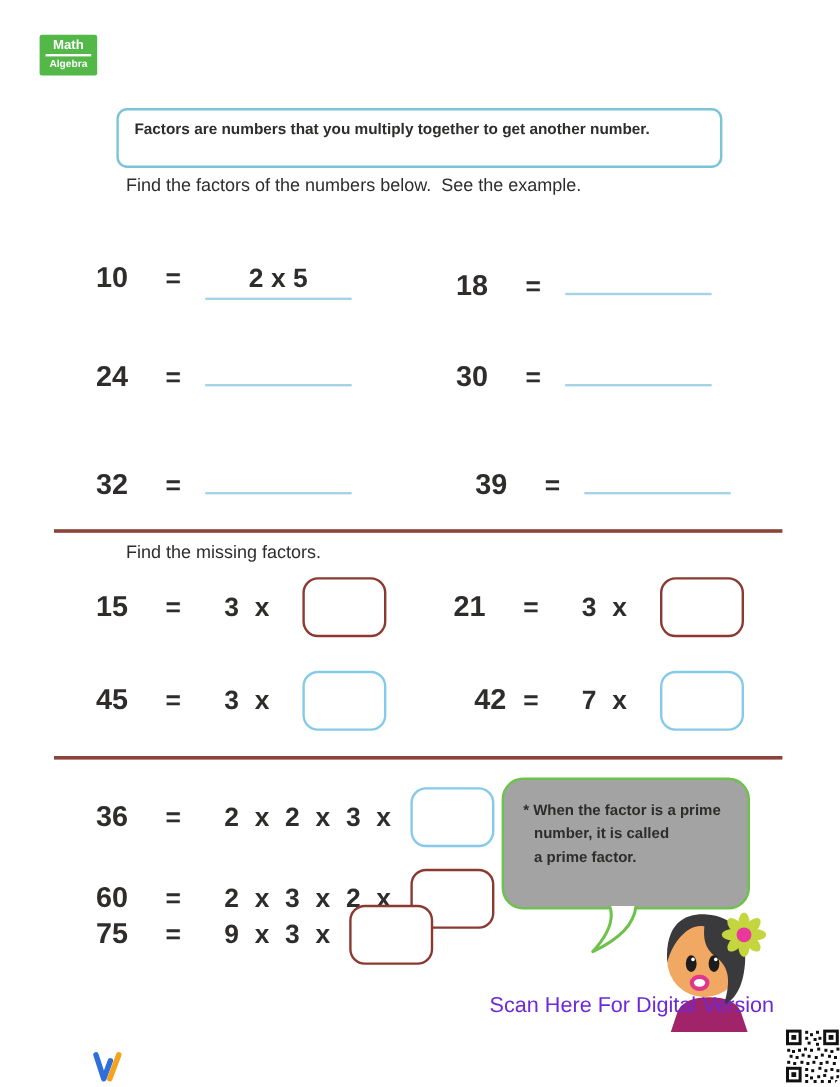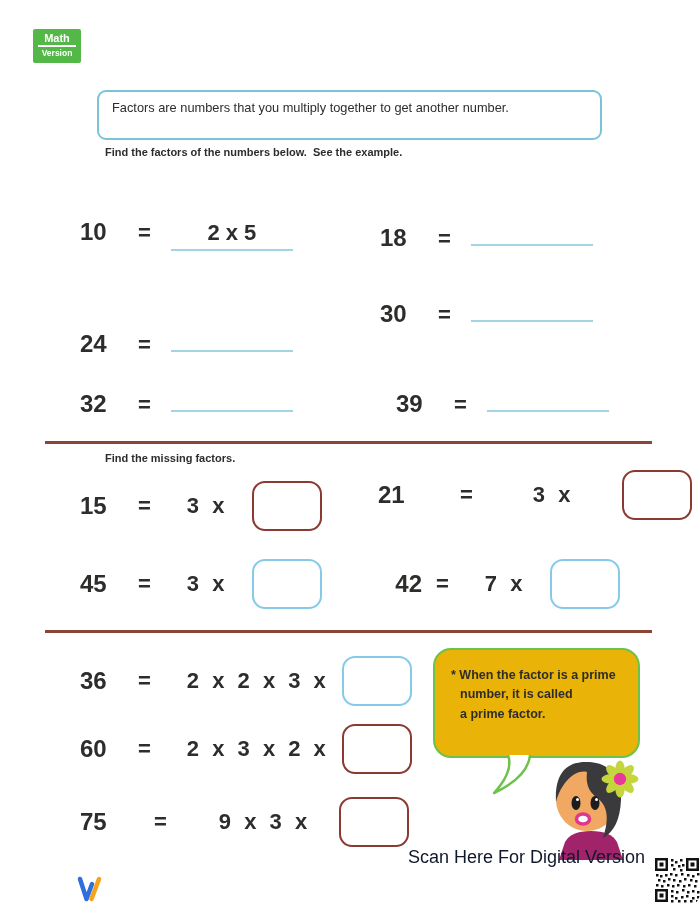--- a/index.html
+++ b/index.html
@@ -24,84 +24,84 @@
          border-radius:2px;color:#fff;text-align:center;padding-top:3px;}
   .badge-top{font-size:11px;font-weight:bold;line-height:12px;}
   .badge-rule{width:38px;height:1.5px;background:#fff;margin:1px auto 1px;}
   .badge-bottom{font-size:8.5px;font-weight:bold;line-height:10px;}
 
   .title{position:absolute;left:0;top:22px;width:100%;margin:0;text-align:center;
          font-size:46px;font-weight:bold;color:var(--title-maroon);letter-spacing:-1px;}
 
   .info-box{position:absolute;left:97px;top:90px;width:505px;height:50px;
             border:2px solid var(--info-border);border-radius:9px;background:#fff;
-            padding:7px 12px 0 13px;font-size:12.8px;font-weight:normal;line-height:1.4;}
+            padding:7px 12px 0 13px;font-size:12.8px;font-weight:bold;line-height:1.4;}
   .pre{white-space:pre;}
 
-  .instr{position:absolute;font-size:11px;font-weight:bold;}
+  .instr{position:absolute;font-size:15px;font-weight:normal;}
 
   .prow{position:absolute;display:flex;align-items:baseline;}
   .brow{position:absolute;display:flex;align-items:center;height:54px;}
   .num{display:inline-block;width:44px;font-size:24px;font-weight:bold;}
   .eq{font-size:22px;font-weight:bold;margin-left:14px;}
   .ansline{display:inline-block;width:122px;margin-left:20px;text-align:center;
            border-bottom:2px solid var(--underline-blue);padding-bottom:3px;
            font-size:22px;font-weight:bold;min-height:28px;}
   .expr{margin-left:36px;font-size:22px;font-weight:bold;letter-spacing:2px;word-spacing:3px;}
   .abox{width:70px;height:50px;border-radius:13px;background:#fff;}
   .s2 .abox{margin-left:26px;}
   .s3 .abox{margin-left:14px;}
   .abox.red{border:2.5px solid var(--box-red);}
   .abox.blue{border:2.5px solid var(--box-blue);}
 
   .divider{position:absolute;left:45px;width:607px;height:2.5px;background:var(--divider-maroon);}
 
-  .bubble{position:absolute;left:433px;top:648px;width:207px;height:110px;background:#eab308;
+  .bubble{position:absolute;left:418px;top:648px;width:207px;height:110px;background:#a3a3a3;
           border:2.5px solid var(--bubble-green);border-radius:18px;
           padding:16px 4px 0 16px;font-size:12.5px;font-weight:bold;line-height:1.55;}
   .bubble .ind{padding-left:9px;}
   .tail{position:absolute;left:486px;top:755px;}
   .girl{position:absolute;left:534px;top:750px;}
 
   .footer-logo{position:absolute;left:14px;top:876px;display:flex;align-items:center;gap:8px;flex-direction:column;}
   .brand{font-size:16px;font-weight:bold;letter-spacing:0.4px;}
   .brand .b1{color:var(--logo-blue);}
   .brand .b2{color:var(--logo-orange);}
-  .scan-text{position:absolute;left:408px;top:827px;font-size:18px;color:#0f172a;margin-top:20px;}
+  .scan-text{position:absolute;left:408px;top:827px;font-size:18px;color:#6d28d9;}
   .qr{position:absolute;left:654px;top:857px;}
 </style>
 </head>
 <body>
 
 <div class="page">
 
   <div class="badge">
     <div class="badge-top">Math</div>
     <div class="badge-rule"></div>
-    <div class="badge-bottom">Version</div>
+    <div class="badge-bottom">Algebra</div>
   </div>
 
 
   <div class="info-box">
     <div class="pre">Factors are numbers that you multiply together to get another number.</div>
   </div>
 
   <div class="instr pre" style="left:105px;top:146px;">Find the factors of the numbers below.  See the example.</div>
 
   <div class="prow" style="left:80px;top:218px;">
     <span class="num">10</span>
     <span class="eq">=</span>
     <span class="ansline"><span>2 x 5</span></span>
   </div>
   <div class="prow" style="left:380px;top:218px;">
     <span class="num">18</span>
     <span class="eq">=</span>
     <span class="ansline"><span></span></span>
   </div>
-  <div class="prow" style="left:80px;top:294px;margin-top:30px;">
+  <div class="prow" style="left:80px;top:294px;">
     <span class="num">24</span>
     <span class="eq">=</span>
     <span class="ansline"><span></span></span>
   </div>
   <div class="prow" style="left:380px;top:294px;">
     <span class="num">30</span>
     <span class="eq">=</span>
     <span class="ansline"><span></span></span>
   </div>
   <div class="prow" style="left:80px;top:384px;">
@@ -117,21 +117,21 @@
 
   <div class="divider" style="top:441px;"></div>
   <div class="instr" style="left:105px;top:452px;">Find the missing factors.</div>
 
   <div class="brow s2" style="left:80px;top:479px;">
     <span class="num">15</span>
     <span class="eq">=</span>
     <span class="expr">3 x</span>
     <span class="abox red"></span>
   </div>
-  <div class="brow s2" style="left:378px;top:468px;gap:24px;">
+  <div class="brow s2" style="left:378px;top:479px;">
     <span class="num">21</span>
     <span class="eq">=</span>
     <span class="expr">3 x</span>
     <span class="abox red"></span>
   </div>
   <div class="brow s2" style="left:80px;top:557px;">
     <span class="num">45</span>
     <span class="eq">=</span>
     <span class="expr">3 x</span>
     <span class="abox blue"></span>
@@ -150,21 +150,21 @@
     <span class="eq">=</span>
     <span class="expr">2 x 2 x 3 x</span>
     <span class="abox blue"></span>
   </div>
   <div class="brow s3" style="left:80px;top:722px;">
     <span class="num">60</span>
     <span class="eq">=</span>
     <span class="expr">2 x 3 x 2 x</span>
     <span class="abox red"></span>
   </div>
-  <div class="brow s3" style="left:80px;top:795px;gap:16px;">
+  <div class="brow s3" style="left:80px;top:752px;">
     <span class="num">75</span>
     <span class="eq">=</span>
     <span class="expr">9 x 3 x</span>
     <span class="abox red"></span>
   </div>
 
   <div class="bubble">
     <div>* When the factor is a prime</div>
     <div class="ind">number, it is called</div>
     <div class="ind">a prime factor.</div>

